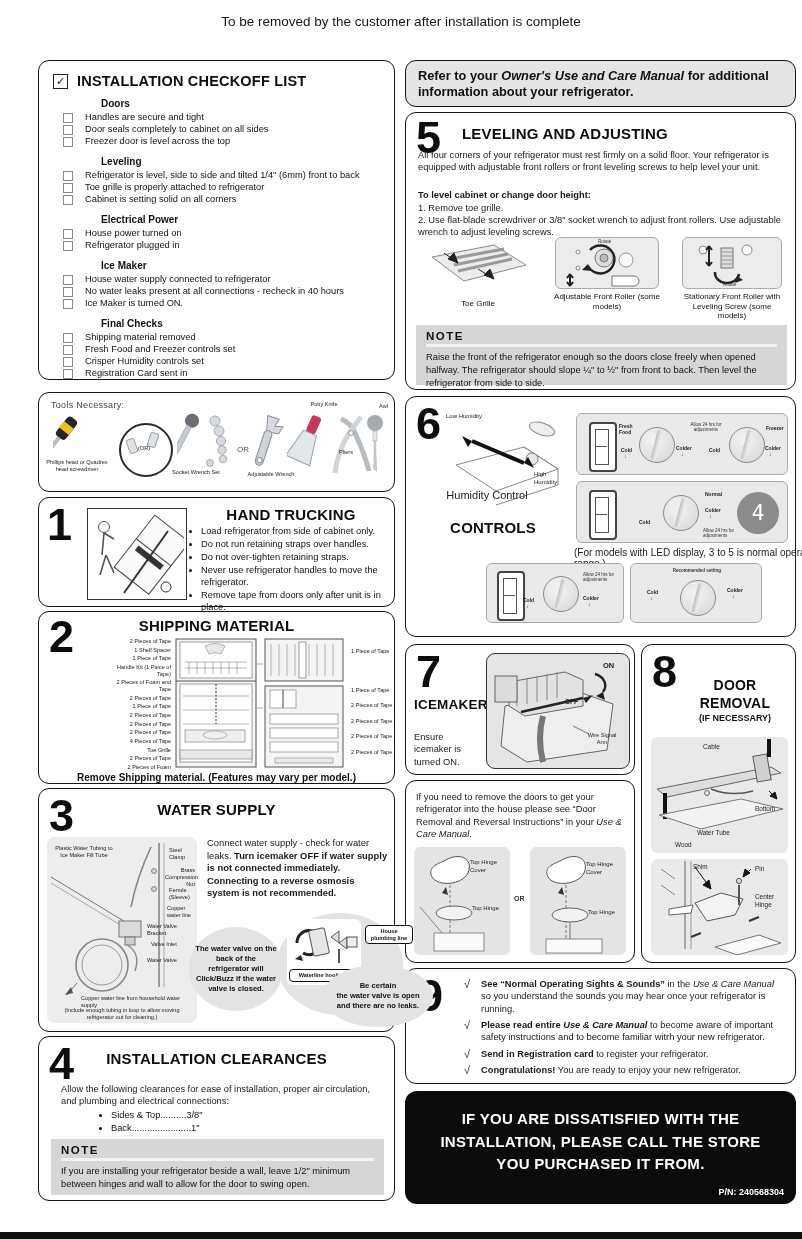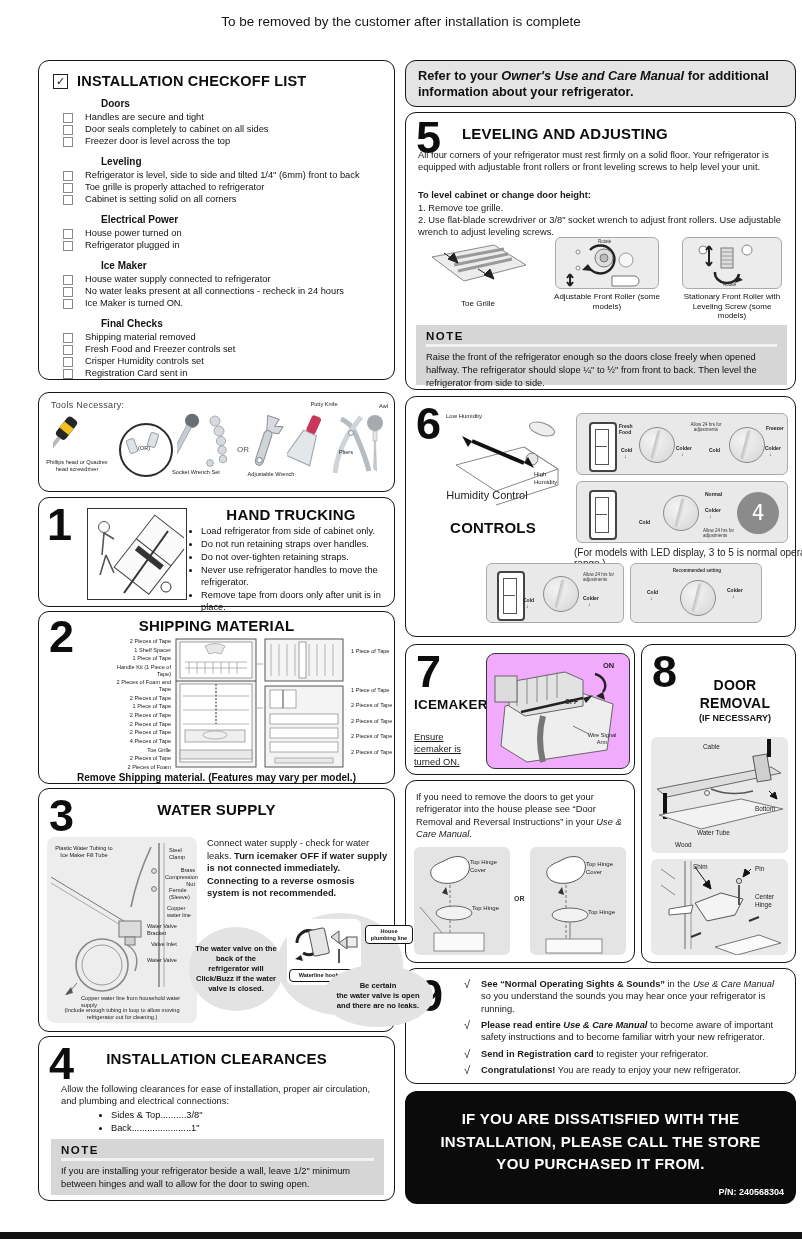--- a/index.html
+++ b/index.html
@@ -94,21 +94,21 @@
         <span class="cb"></span>
         <span>Refrigerator plugged in</span>
       </div>
     <div class="ck-sec">Ice Maker</div>
     <div class="ck-item">
         <span class="cb"></span>
         <span>House water supply connected to refrigerator</span>
       </div>
     <div class="ck-item">
         <span class="cb"></span>
-        <span>No water leaks present at all connections - recheck in 24 hours</span>
+        <span>No water leaks present at all connections - recheck in 40 hours</span>
       </div>
     <div class="ck-item">
         <span class="cb"></span>
         <span>Ice Maker is turned ON.</span>
       </div>
     <div class="ck-sec">Final Checks</div>
     <div class="ck-item">
         <span class="cb"></span>
         <span>Shipping material removed</span>
       </div>
@@ -473,22 +473,22 @@
       <span class="ctrl-label" style="left:16px;top:26px;">Cold</span>
       <span class="ctrl-label" style="left:19px;top:32px;">↓</span>
       <span class="ctrl-label" style="left:96px;top:24px;">Colder</span>
       <span class="ctrl-label" style="left:101px;top:30px;">↓</span>
     </div>
   </section>
 
   <section class="box" style="left:405px;top:644px;width:230px;height:131px;">
     <span class="num" style="left:10px;top:8px;">7</span>
     <div class="sec-title" style="position:absolute;left:8px;top:52px;font-size:13.5px;">ICEMAKER</div>
-    <div class="body-text" style="position:absolute;left:8px;top:86px;width:66px;text-decoration:underline;">Ensure icemaker is turned ON.</div>
-    <div style="position:absolute;left:80px;top:8px;width:142px;height:114px;border:1.5px solid #333;border-radius:9px;background:#f0abfc;">
+    <div class="body-text" style="position:absolute;left:8px;top:86px;width:66px;">Ensure icemaker is turned ON.</div>
+    <div style="position:absolute;left:80px;top:8px;width:142px;height:114px;border:1.5px solid #333;border-radius:9px;background:#e5e5e5;">
       <svg width="139" height="111" viewBox="0 0 139 111">
         <path d="M18 52 L92 38 L126 50 L120 96 L40 108 L14 92 Z" fill="#eee" stroke="#666"></path>
         <path d="M22 28 L78 18 L96 26 L96 52 L38 62 L22 52 Z" fill="#e2e2e2" stroke="#666"></path>
         <path d="M30 26 v26 M40 24 v26 M50 22 v26 M60 20 v26 M70 18 v26" stroke="#888" stroke-width="1"></path>
         <rect x="8" y="22" width="22" height="26" fill="#dcdcdc" stroke="#666"></rect>
         <line x1="34" y1="58" x2="96" y2="44" stroke="#222" stroke-width="2.4"></line>
         <path d="M96 44 l10 -3 l-7 8 z" fill="#222"></path>
         <path d="M108 20 a14 12 0 0 1 8 18" fill="none" stroke="#222" stroke-width="2.4"></path>
         <path d="M116 38 l2 8 l-9 -4 z" fill="#222"></path>
         <path d="M56 62 q-6 22 0 46" fill="none" stroke="#777" stroke-width="6"></path>

